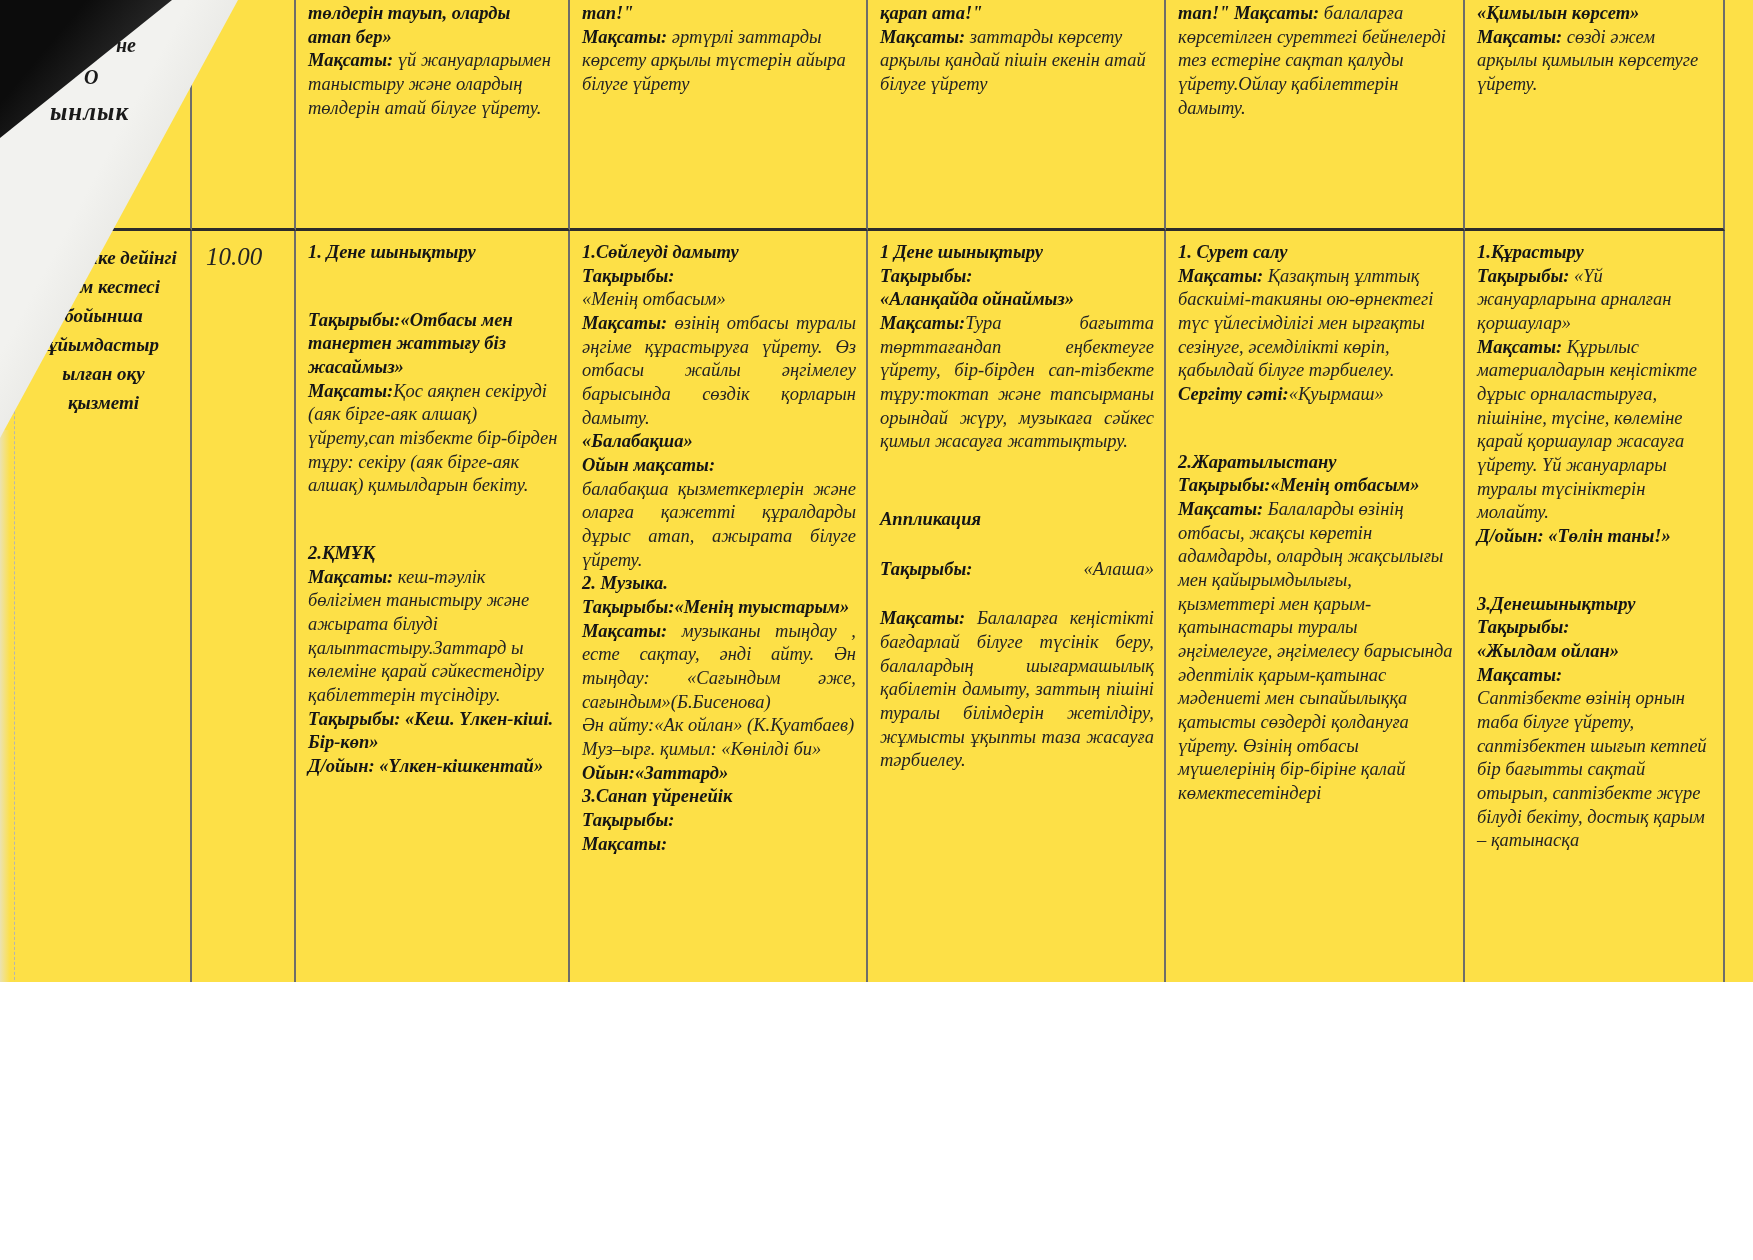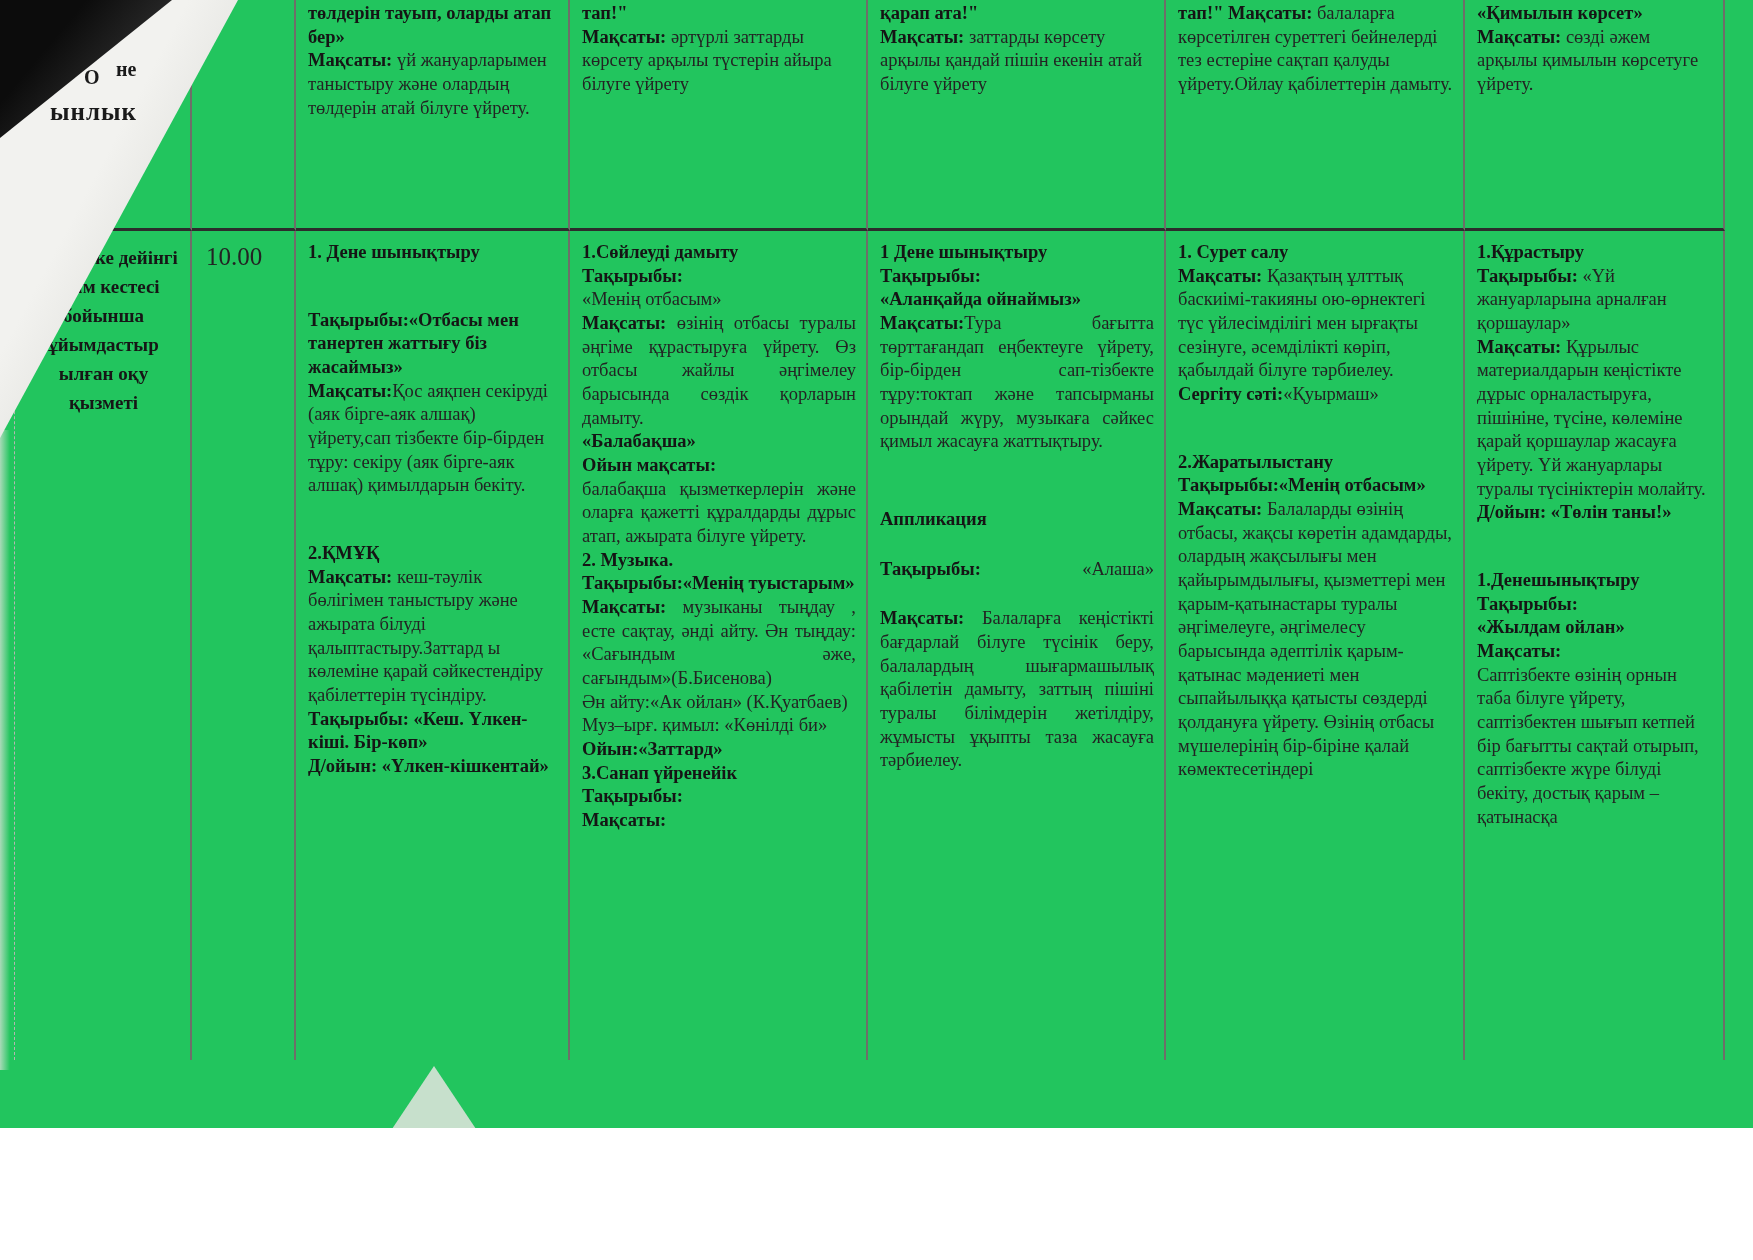--- a/index.html
+++ b/index.html
@@ -1,17 +1,17 @@
 <!DOCTYPE html>
 <html><head>
 <meta charset="utf-8">
 <style>
   html,body{margin:0;padding:0;background:#ffffff;}
-  .page{position:relative;width:1753px;height:1128px;background:#22c55e;overflow:hidden;
-        font-family:"Liberation Serif","DejaVu Serif",serif;color:#232323;}
+  .page{position:relative;width:1753px;height:982px;background:#fde047;overflow:hidden;
+        font-family:"Liberation Serif","DejaVu Serif",serif;color:#232323;font-style:italic;}
   
   .sheet{position:absolute;left:14px;top:0;width:1711px;height:1060px;display:grid;
          grid-template-columns:178px 104px 274px 298px 298px 299px 260px;
          grid-template-rows:231px 829px;filter:blur(.25px);}
   .cell{border-right:2px solid #6e6e69;overflow:hidden;padding:2px 10px 4px 12px;
         font-size:18.5px;line-height:1.28;}
   .cell.colfirst{border-left:1px dashed #b5b5b0;}
   .cell.r1{border-bottom:3px solid #2c2c2c;}
   .blk{margin:0;}
   b{font-weight:bold;color:#151515;}
@@ -22,21 +22,21 @@
   .cell.c1r2{font-weight:bold;text-align:center;font-size:19px;line-height:1.53;padding-top:12px;color:#161616;}
   .cell.c2r2{font-size:25px;padding-left:14px;}
   
   .fold-light{position:absolute;left:0;top:0;width:238px;height:438px;z-index:3;
     clip-path:polygon(0 0,100% 0,0 100%);
     background:linear-gradient(118deg,#f2f2ef 40%,#dededa 70%,#c2c2bc 100%);}
   .fold-dark{position:absolute;left:0;top:0;width:172px;height:138px;z-index:5;
     clip-path:polygon(0 0,100% 0,0 100%);
     background:linear-gradient(130deg,#0c0c0c 30%,#2e2e2e 70%,#6a6a6a 100%);}
   .frag{position:absolute;z-index:4;font-weight:bold;color:#1a1a1a;font-size:20px;filter:blur(.3px);}
-  .frag.f1{left:116px;top:34px;margin-top:24px;}
+  .frag.f1{left:116px;top:34px;}
   .frag.f2{left:84px;top:66px;}
   .frag.f3{left:50px;top:98px;font-size:25px;letter-spacing:1px;}
   
   .crease-tri{position:absolute;left:386px;top:1066px;width:96px;height:72px;z-index:2;
     clip-path:polygon(50% 0,100% 100%,0 100%);
     background:linear-gradient(180deg,#ececе7 0%,#dbdbd5 100%);
     background-color:#e4e4df;opacity:.85;}
   .cutoff-bar{position:absolute;left:512px;top:1248px;width:670px;height:10px;z-index:2;
     background:linear-gradient(90deg,rgba(60,60,58,0) 0%,#3c3c3a 6%,#3c3c3a 94%,rgba(60,60,58,0) 100%);
     filter:blur(.4px);}
@@ -129,21 +129,21 @@
         <div class="blk"><b>2.Жаратылыстану</b></div>
         <div class="blk"><b>Тақырыбы:«Менің отбасым»</b></div>
         <div class="blk"><b>Мақсаты:</b><span> Балаларды өзінің отбасы, жақсы көретін адамдарды, олардың жақсылығы мен қайырымдылығы, қызметтері мен қарым-қатынастары туралы әңгімелеуге, әңгімелесу барысында әдептілік қарым-қатынас мәдениеті мен сыпайылыққа қатысты сөздерді қолдануға үйрету. Өзінің отбасы мүшелерінің бір-біріне қалай көмектесетіндері</span></div>
       </div>
     <div class="cell r2">
         <div class="blk"><b>1.Құрастыру</b></div>
         <div class="blk"><b>Тақырыбы:</b><span> «Үй жануарларына арналған қоршаулар»</span></div>
         <div class="blk"><b>Мақсаты:</b><span> Құрылыс материалдарын кеңістікте дұрыс орналастыруға, пішініне, түсіне, көлеміне қарай қоршаулар жасауға үйрету. Үй жануарлары туралы түсініктерін молайту.</span></div>
         <div class="blk"><b>Д/ойын: «Төлін таны!»</b></div>
         <div class="blk g2"></div>
-        <div class="blk"><b>1.Денешынықтыру</b></div>
+        <div class="blk"><b>3.Денешынықтыру</b></div>
         <div class="blk"><b>Тақырыбы:</b></div>
         <div class="blk"><b>«Жылдам ойлан»</b></div>
         <div class="blk"><b>Мақсаты:</b></div>
         <div class="blk"><span>Саптізбекте өзінің орнын таба білуге үйрету,  саптізбектен шығып кетпей бір бағытты сақтай отырып, саптізбекте жүре білуді бекіту, достық қарым – қатынасқа</span></div>
       </div>
   </div>
 
   <div class="fold-light"></div>
   <div class="frag f1">не</div>
   <div class="frag f2">О</div>

